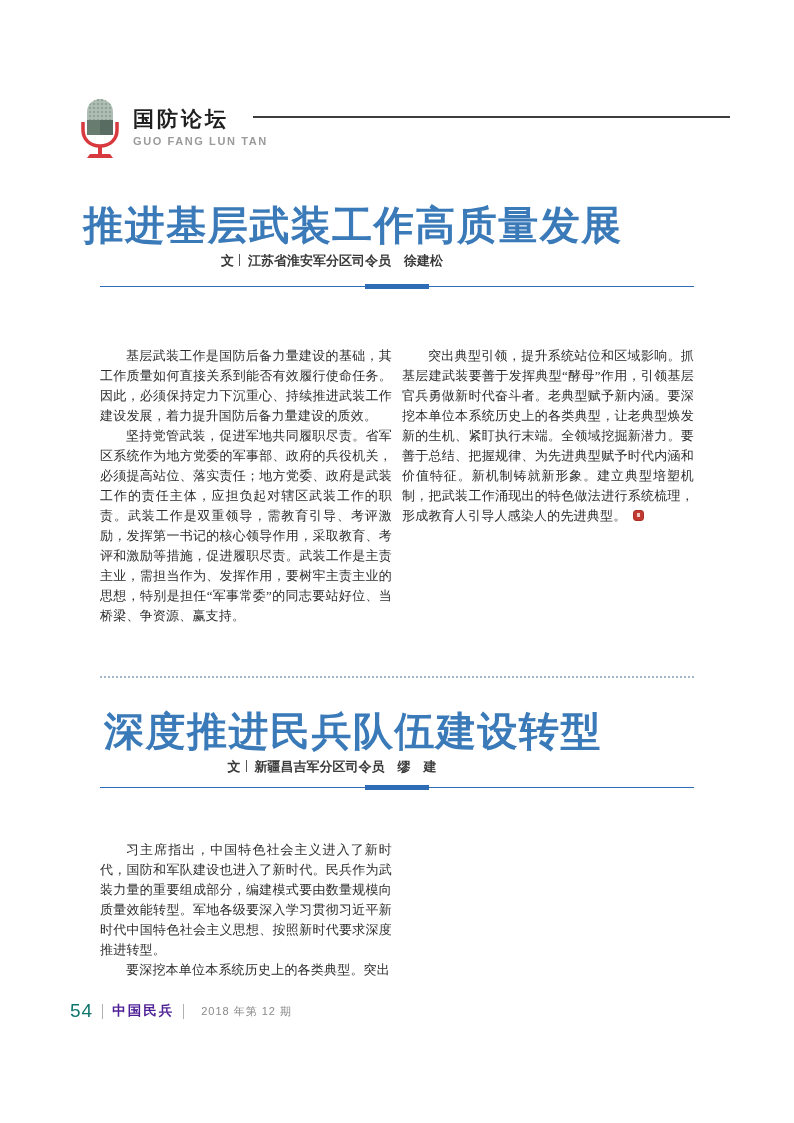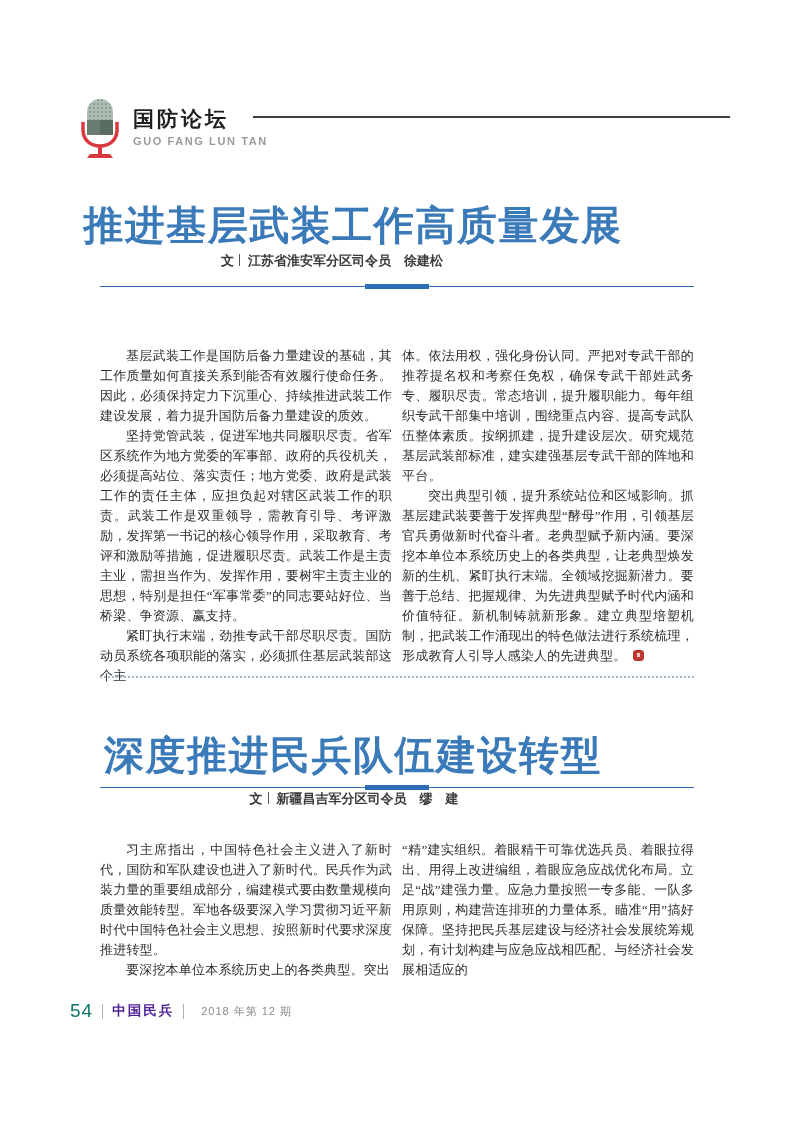--- a/index.html
+++ b/index.html
@@ -18,28 +18,28 @@
   .section-title{font-size:21px;font-weight:bold;color:#1f1f1f;letter-spacing:3px;line-height:1.2;}
   .section-subtitle{font-size:11px;font-weight:bold;color:#9b9b9b;letter-spacing:1.6px;margin-top:4px;}
   .header-rule{position:absolute;left:253px;top:116px;width:477px;height:2px;background:#3d3d3d;}
   
   .article-title{
     position:absolute;left:0;width:706px;text-align:center;
     font-family:"Liberation Sans","DejaVu Sans",sans-serif;
     font-size:40px;font-weight:bold;color:#3b7ab8;letter-spacing:1.5px;
   }
   .a1-title{top:198px;}
-  .a2-title{top:704px;margin-top:24px;}
+  .a2-title{top:704px;}
   .byline{
     position:absolute;left:0;width:664px;text-align:center;
     font-family:"Liberation Sans","DejaVu Sans",sans-serif;
     font-size:13px;font-weight:bold;color:#3a3a3a;
   }
   .a1-byline{top:252px;}
-  .a2-byline{top:790px;margin-left:22px;}
+  .a2-byline{top:758px;}
   .byline-bar{display:inline-block;width:1px;height:12px;background:#555;margin:0 8px 0 5px;vertical-align:-1px;}
   
   .blue-rule{position:absolute;left:100px;width:594px;height:1px;background:#2e6db5;}
   .a1-rule{top:286px;}
   .a2-rule{top:787px;}
   .blue-rule .rule-center{
     position:absolute;left:50%;top:-2px;transform:translateX(-50%);
     width:64px;height:5px;background:#2e6db5;
   }
   
@@ -102,24 +102,22 @@
     <span>文</span><span class="byline-bar"></span><span>江苏省淮安军分区司令员　徐建松</span>
   </div>
   <div class="blue-rule a1-rule">
       <div class="rule-center"></div>
     </div>
 
   <div class="body a1-body">
     <div class="col">
       <p class="para indent">基层武装工作是国防后备力量建设的基础，其工作质量如何直接关系到能否有效履行使命任务。因此，必须保持定力下沉重心、持续推进武装工作建设发展，着力提升国防后备力量建设的质效。</p>
       <p class="para indent">坚持党管武装，促进军地共同履职尽责。省军区系统作为地方党委的军事部、政府的兵役机关，必须提高站位、落实责任；地方党委、政府是武装工作的责任主体，应担负起对辖区武装工作的职责。武装工作是双重领导，需教育引导、考评激励，发挥第一书记的核心领导作用，采取教育、考评和激励等措施，促进履职尽责。武装工作是主责主业，需担当作为、发挥作用，要树牢主责主业的思想，特别是担任“军事常委”的同志要站好位、当桥梁、争资源、赢支持。</p>
-      <p class="para indent">紧盯执行末端，劲推专武干部尽职尽责。国防动员系统各项职能的落实，必须抓住基层武装部这个主</p>
     </div>
     <div class="col">
-      <p class="para">体。依法用权，强化身份认同。严把对专武干部的推荐提名权和考察任免权，确保专武干部姓武务专、履职尽责。常态培训，提升履职能力。每年组织专武干部集中培训，围绕重点内容、提高专武队伍整体素质。按纲抓建，提升建设层次。研究规范基层武装部标准，建实建强基层专武干部的阵地和平台。</p>
       <p class="para indent">
         <span>突出典型引领，提升系统站位和区域影响。抓基层建武装要善于发挥典型“酵母”作用，引领基层官兵勇做新时代奋斗者。老典型赋予新内涵。要深挖本单位本系统历史上的各类典型，让老典型焕发新的生机、紧盯执行末端。全领域挖掘新潜力。要善于总结、把握规律、为先进典型赋予时代内涵和价值特征。新机制铸就新形象。建立典型培塑机制，把武装工作涌现出的特色做法进行系统梳理，形成教育人引导人感染人的先进典型。</span>
         <span class="end-mark"></span>
       </p>
     </div>
   </div>
 
   <div class="article-divider"></div>
 
   <div class="article-title a2-title">深度推进民兵队伍建设转型</div>
@@ -128,23 +126,20 @@
   </div>
   <div class="blue-rule a2-rule">
       <div class="rule-center"></div>
     </div>
 
   <div class="body a2-body">
     <div class="col">
       <p class="para indent">习主席指出，中国特色社会主义进入了新时代，国防和军队建设也进入了新时代。民兵作为武装力量的重要组成部分，编建模式要由数量规模向质量效能转型。军地各级要深入学习贯彻习近平新时代中国特色社会主义思想、按照新时代要求深度推进转型。</p>
       <p class="para indent">要深挖本单位本系统历史上的各类典型。突出</p>
     </div>
-    <div class="col">
-      <p class="para">“精”建实组织。着眼精干可靠优选兵员、着眼拉得出、用得上改进编组，着眼应急应战优化布局。立足“战”建强力量。应急力量按照一专多能、一队多用原则，构建营连排班的力量体系。瞄准“用”搞好保障。坚持把民兵基层建设与经济社会发展统筹规划，有计划构建与应急应战相匹配、与经济社会发展相适应的</p>
-    </div>
   </div>
 
   <div class="footer">
     <span class="page-number">54</span>
     <span class="footer-bar"></span>
     <span class="magazine-title">中国民兵</span>
     <span class="footer-bar"></span>
     <span class="issue-label">2018 年第 12 期</span>
   </div>
 

